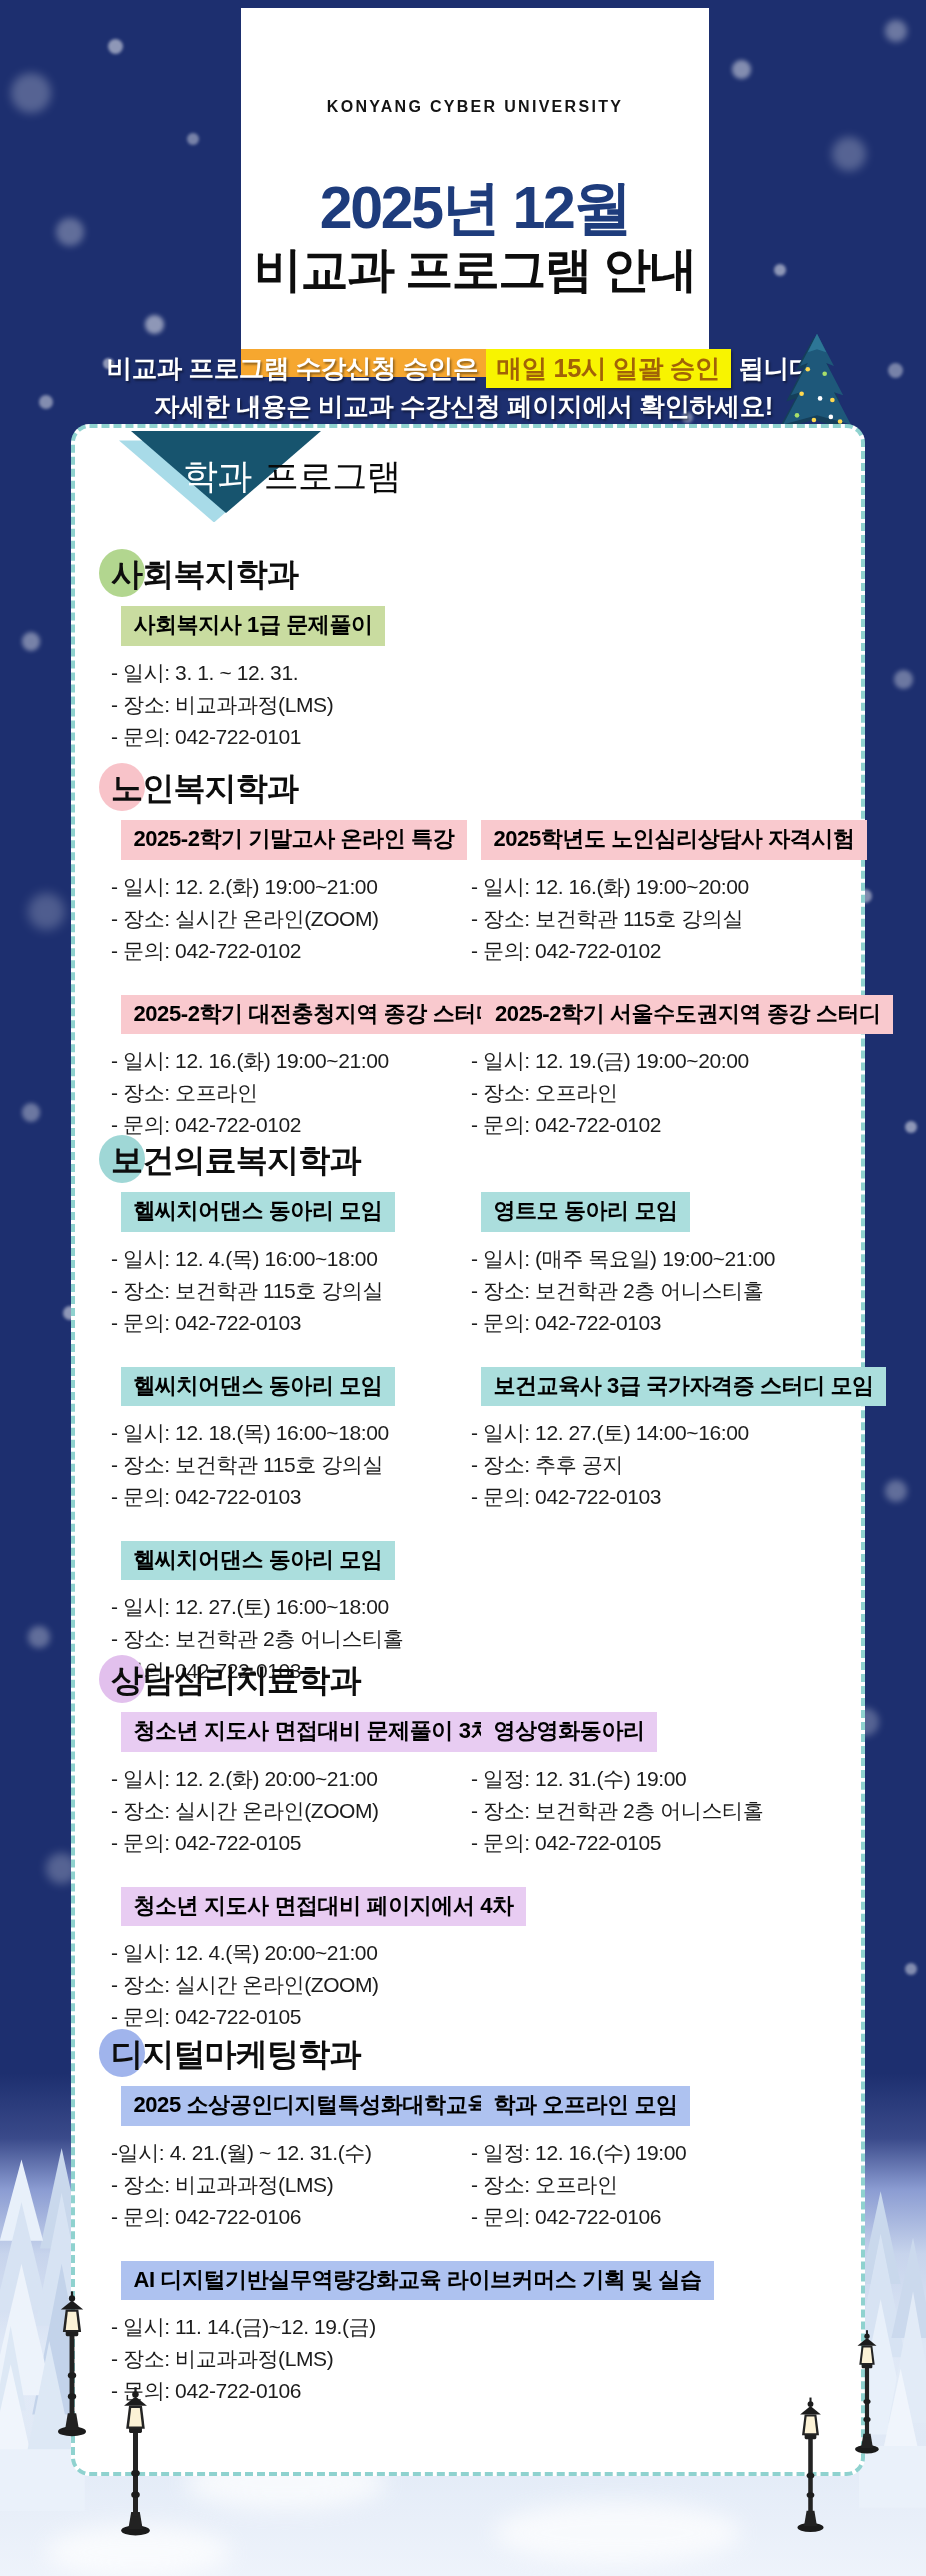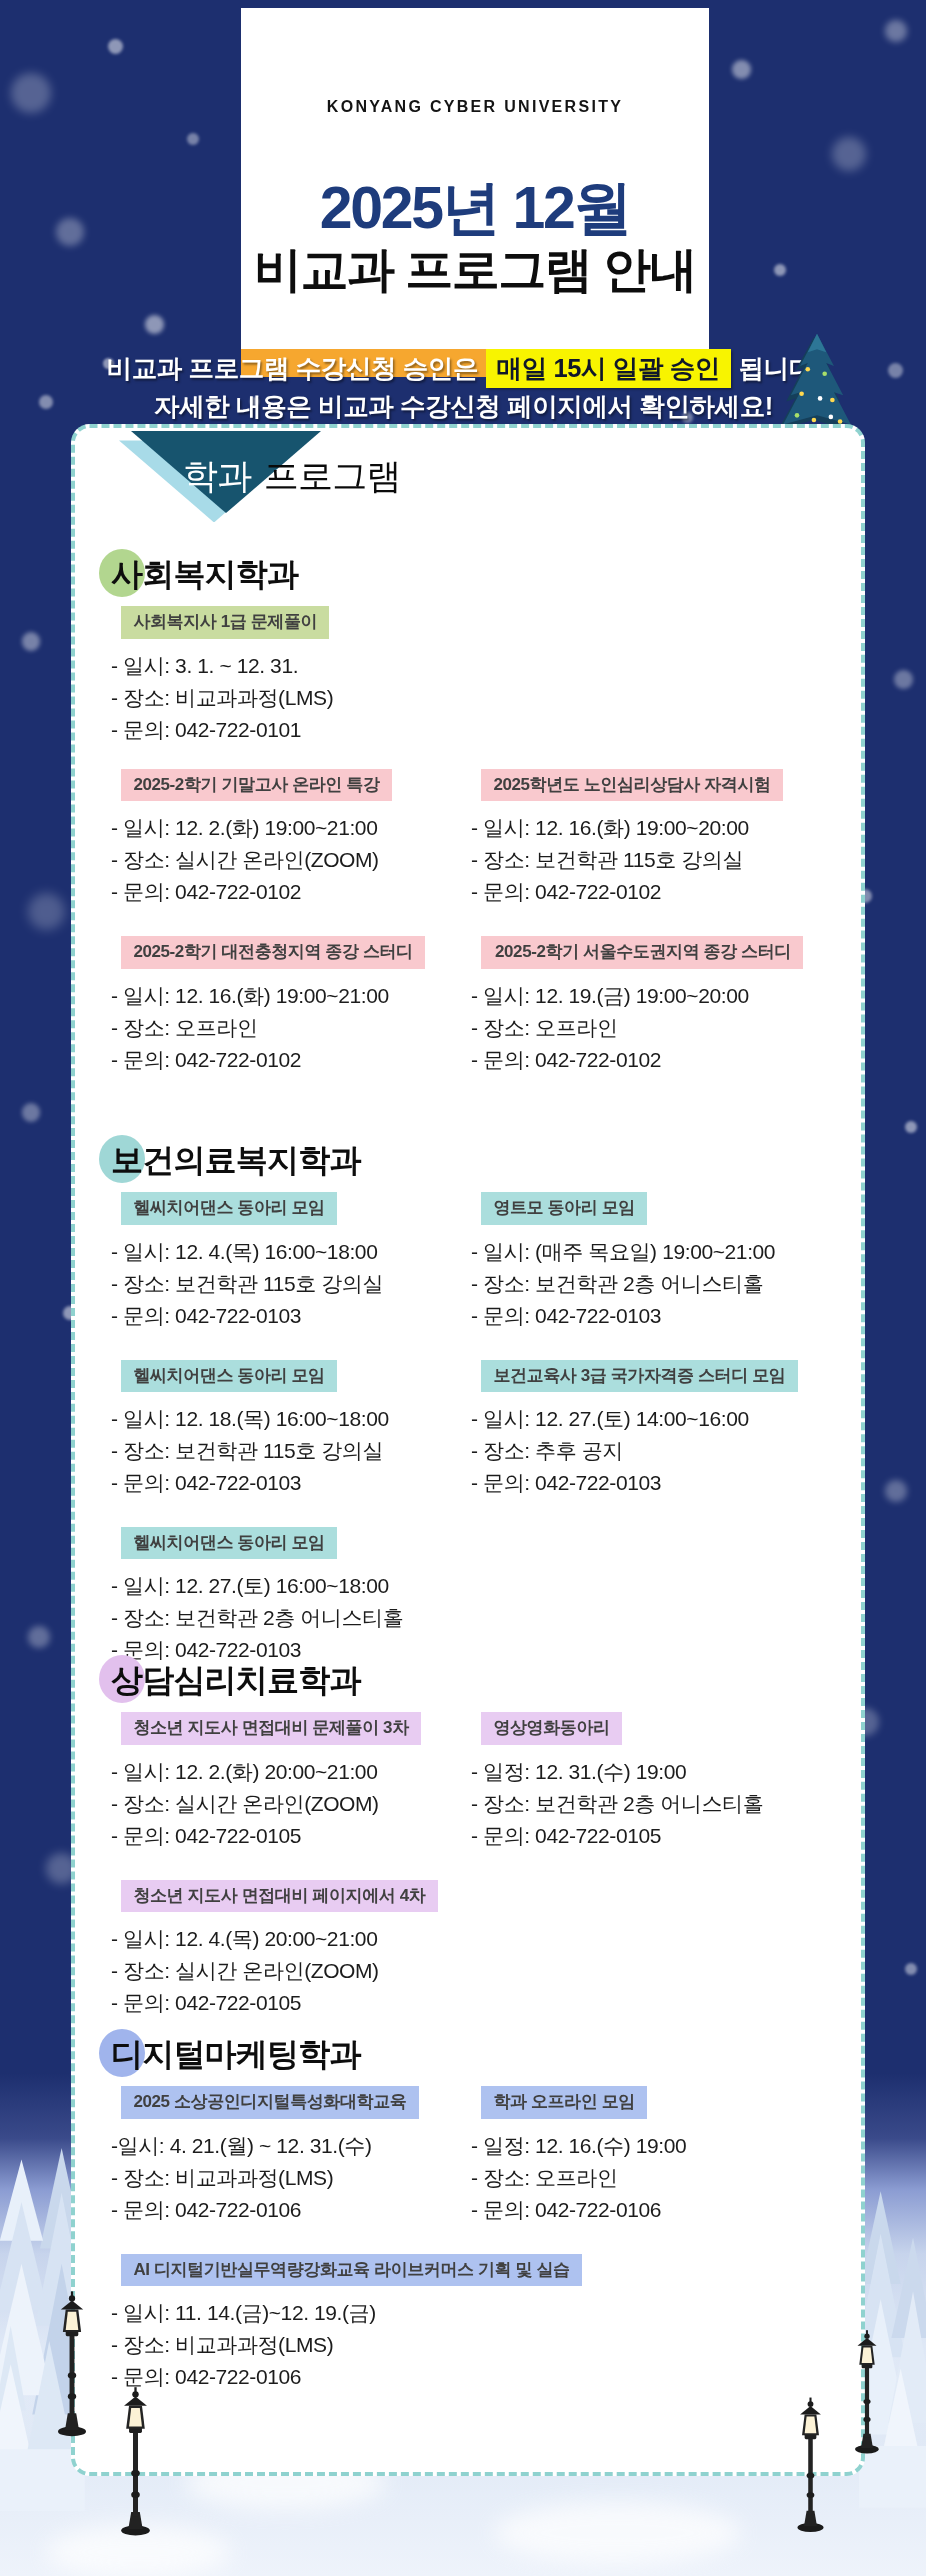--- a/index.html
+++ b/index.html
@@ -16,21 +16,21 @@
   .header-box{position:absolute;left:241px;top:8px;width:468px;height:369px;background:#ffffff;z-index:1;}
   .univ{position:absolute;top:90px;left:0;width:100%;text-align:center;font-size:16px;font-weight:700;letter-spacing:2.3px;color:#141414;}
   .t1{position:absolute;top:171px;left:0;width:100%;text-align:center;font-size:59px;font-weight:900;color:#1e3c7c;letter-spacing:-2.3px;line-height:1;}
   .t2{position:absolute;top:238px;left:0;width:100%;text-align:center;font-size:48px;font-weight:900;color:#0d0d0d;letter-spacing:-1.5px;line-height:1;}
   .orange-bar{position:absolute;left:0;right:0;bottom:0;height:28px;}
 
   
   .notice{position:absolute;top:349px;left:0;width:927px;text-align:center;z-index:1;
     color:#ffffff;font-weight:800;font-size:25.5px;line-height:36px;letter-spacing:-0.4px;
     text-shadow:1.5px 2.3px 2.3px rgba(0,0,0,0.45);}
-  .chip{display:inline-block;color:#0f172a;padding:0.8px 10.8px 2.3px;margin:0 7.7px;text-shadow:none;
+  .chip{display:inline-block;color:#a16207;padding:0.8px 10.8px 2.3px;margin:0 7.7px;text-shadow:none;
     box-shadow:1.5px 2.3px 2.3px rgba(0,0,0,0.35);text-align:center;}
 
   
   .xmas-tree{position:absolute;left:777px;top:329px;width:80px;height:105px;z-index:1;}
   .trees-left{position:absolute;left:-4.6px;top:2148px;width:90px;height:363px;z-index:1;}
   .trees-right{position:absolute;left:859px;top:2191px;width:71px;height:317px;z-index:1;}
   .ground{position:absolute;left:0;top:2378px;width:927px;height:198px;z-index:1;
     background:linear-gradient(180deg,rgba(233,239,249,0) 0%,#e0e9f6 30%,#eef3fb 100%);}
   .snow-blob{position:absolute;background:#ffffff;border-radius:50%;filter:blur(10.8px);opacity:.7;z-index:1;}
   .lamp{position:absolute;z-index:3;}
@@ -50,21 +50,21 @@
 
   
   .dept{position:absolute;left:36px;right:21.6px;}
   .dept-title{position:relative;margin:0 0 12.4px;height:39px;line-height:39px;
     font-size:32px;font-weight:900;color:#0d0d0d;letter-spacing:-0.8px;}
   .dept-circle{position:absolute;left:-12.4px;top:-6.2px;width:46px;height:48px;border-radius:50%;z-index:0;}
   .dept-title-text{position:relative;z-index:1;}
   .progs{display:grid;grid-template-columns:360px 1fr;row-gap:28px;align-content:start;}
   .prog.wide{grid-column:1 / -1;}
   .prog-title{display:inline-block;margin-left:10px;padding:3.9px 12.4px 5.4px;
-    font-size:17px;font-weight:800;color:#404040;letter-spacing:-0.4px;white-space:nowrap;}
+    font-size:22px;font-weight:800;color:#000000;letter-spacing:-0.4px;white-space:nowrap;}
   .prog-details{margin-top:11px;}
   .detail{font-size:21px;line-height:32px;color:#1c1c1c;letter-spacing:-0.4px;white-space:nowrap;}
 </style>
 </head>
 <body>
 
 <svg width="0" height="0" style="position:absolute" aria-hidden="true">
   <defs>
     <symbol id="lamp-sym" viewBox="0 0 60 210">
       <ellipse cx="30" cy="202" rx="20" ry="7" fill="#1b1b1b"></ellipse>
@@ -210,20 +210,21 @@
         <h2 class="dept-title"><span class="dept-circle" style="background: rgb(178, 214, 143);"></span><span class="dept-title-text">사회복지학과</span></h2>
         <div class="progs">
           <div class="prog"><div class="prog-title" style="background: rgb(201, 220, 160);">사회복지사 1급 문제풀이</div><div class="prog-details">
               <div class="detail">- 일시: 3. 1. ~ 12. 31.</div>
               <div class="detail">- 장소: 비교과과정(LMS)</div>
               <div class="detail">- 문의: 042-722-0101</div>
             </div></div>
         </div>
       </section>
       <section class="dept" style="top: 341px;">
+        <h2 class="dept-title"><span class="dept-circle" style="background: rgb(248, 195, 201);"></span><span class="dept-title-text">노인복지학과</span></h2>
         <div class="progs">
           <div class="prog"><div class="prog-title" style="background: rgb(249, 201, 206);">2025-2학기 기말고사 온라인 특강</div><div class="prog-details">
               <div class="detail">- 일시: 12. 2.(화) 19:00~21:00</div>
               <div class="detail">- 장소: 실시간 온라인(ZOOM)</div>
               <div class="detail">- 문의: 042-722-0102</div>
             </div></div>
           <div class="prog"><div class="prog-title" style="background: rgb(249, 201, 206);">2025학년도 노인심리상담사 자격시험</div><div class="prog-details">
               <div class="detail">- 일시: 12. 16.(화) 19:00~20:00</div>
               <div class="detail">- 장소: 보건학관 115호 강의실</div>
               <div class="detail">- 문의: 042-722-0102</div>

